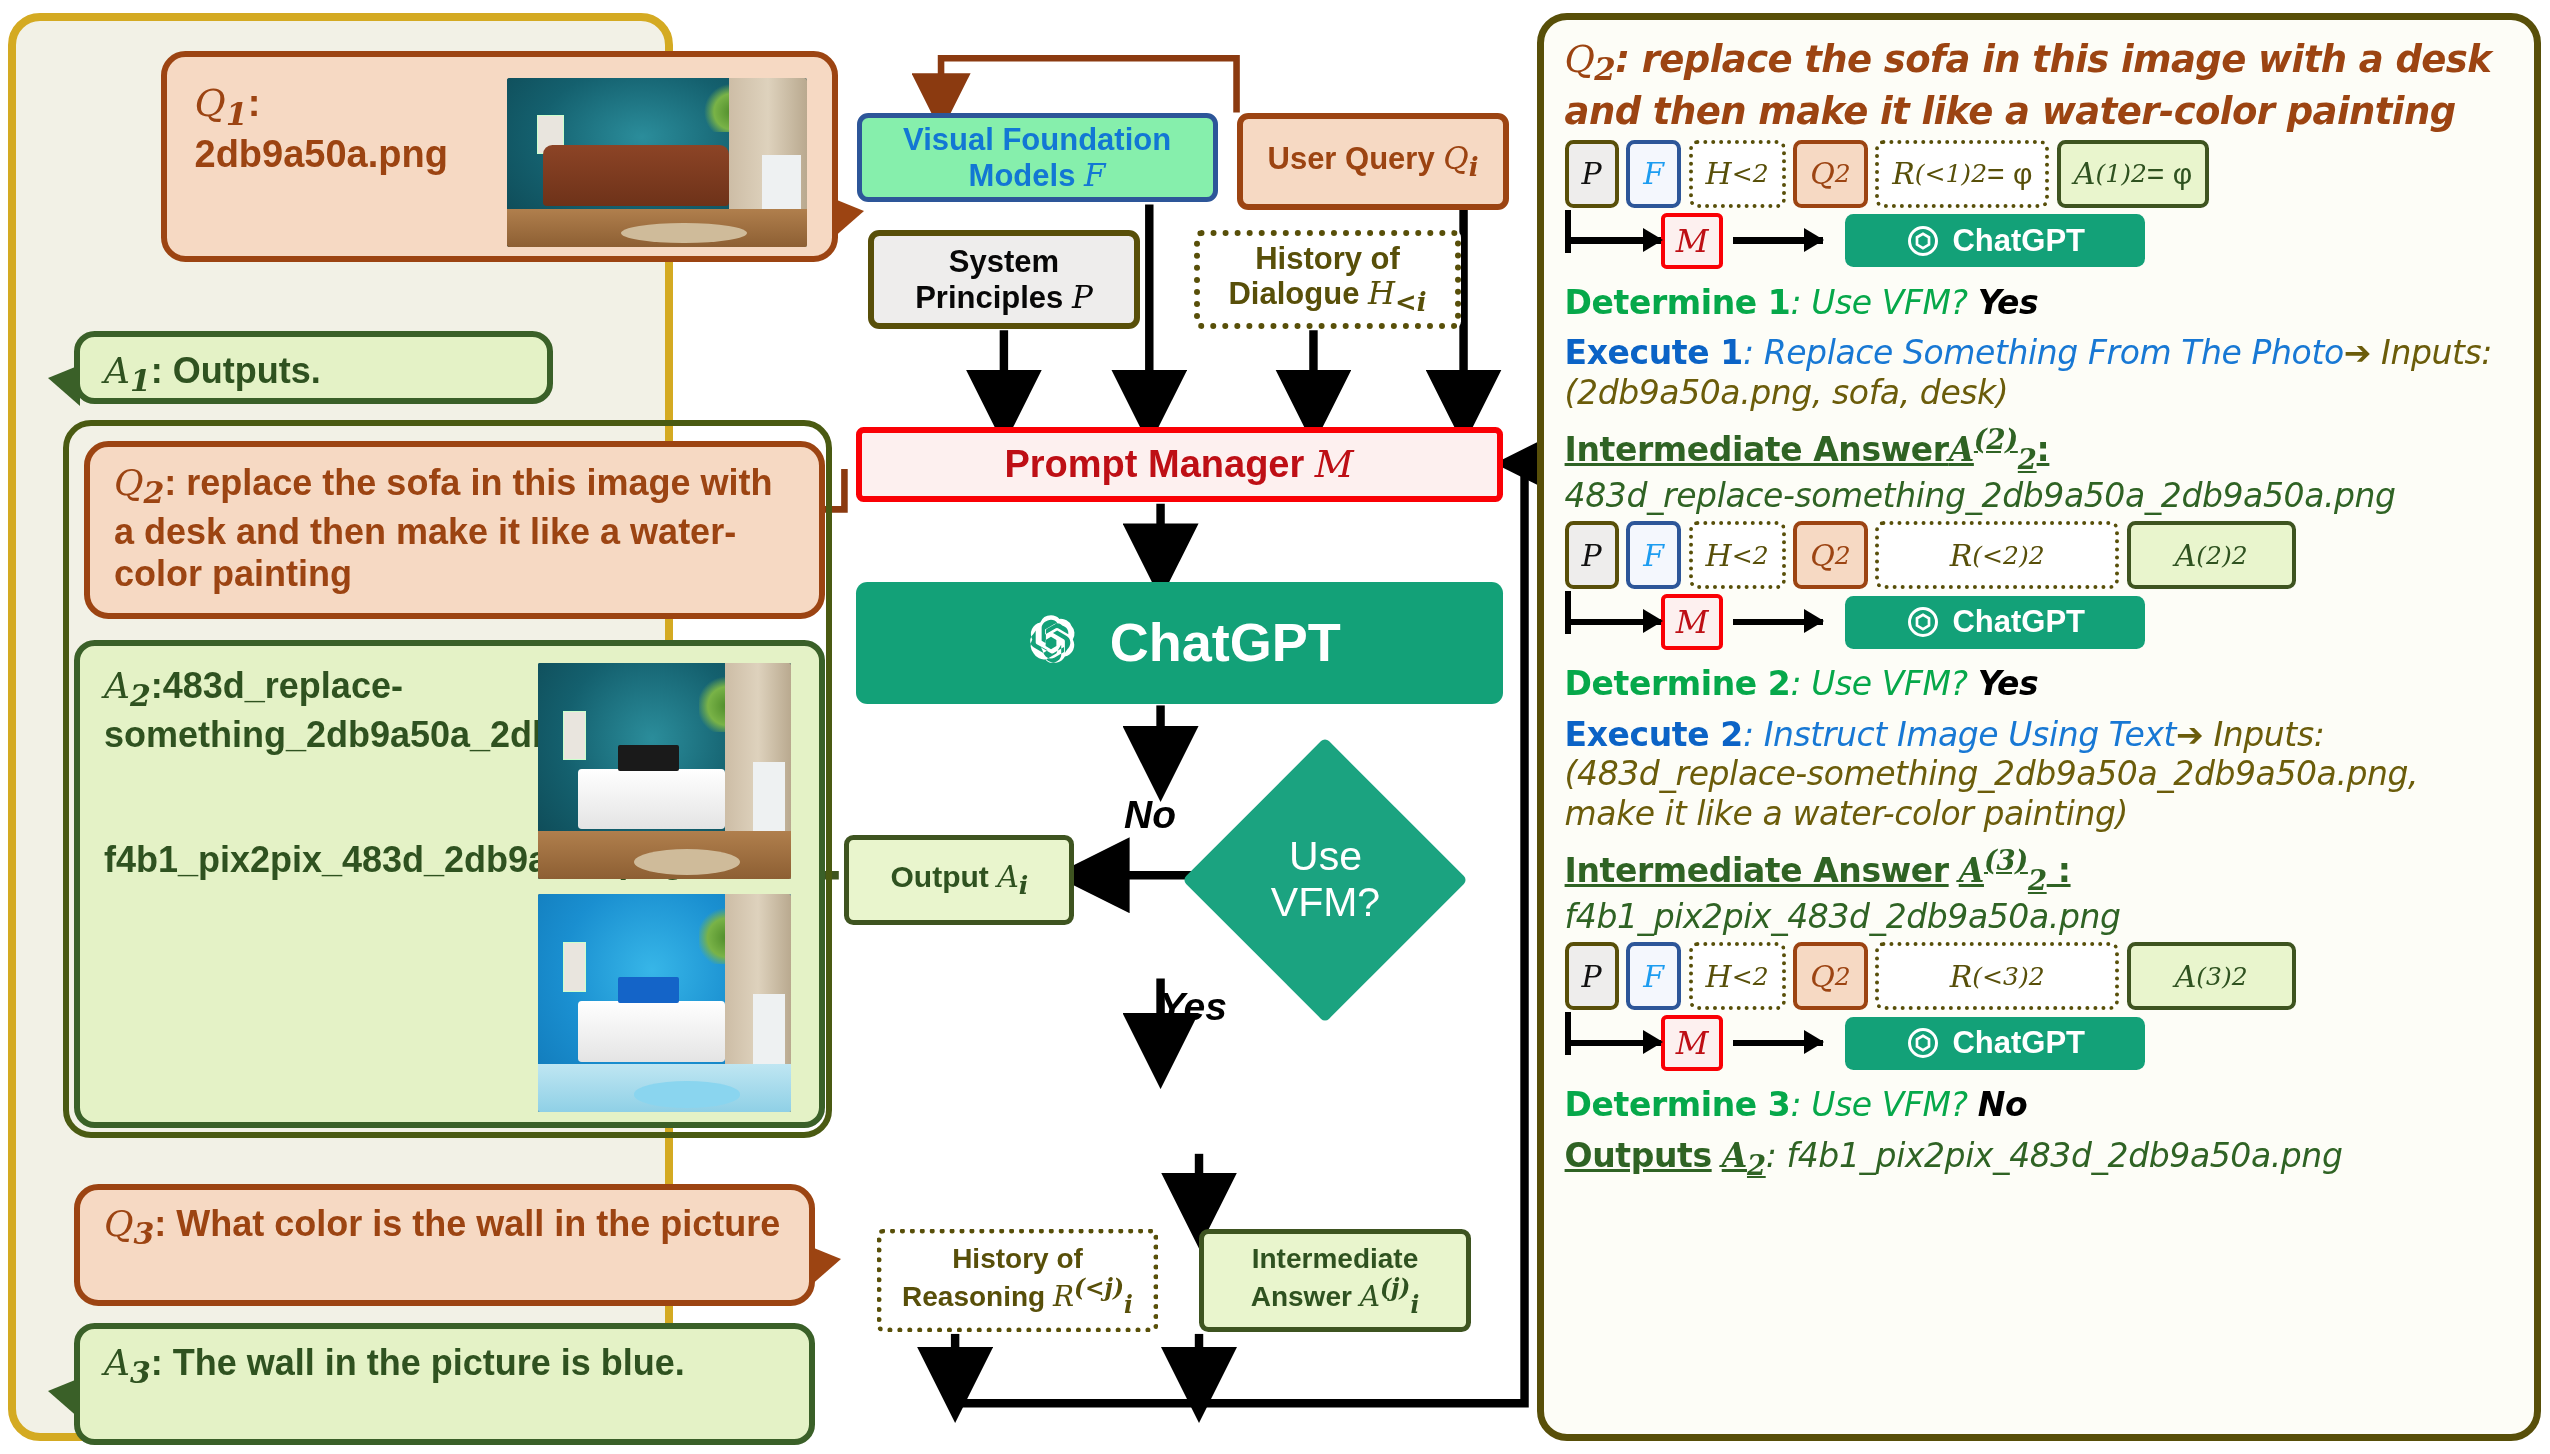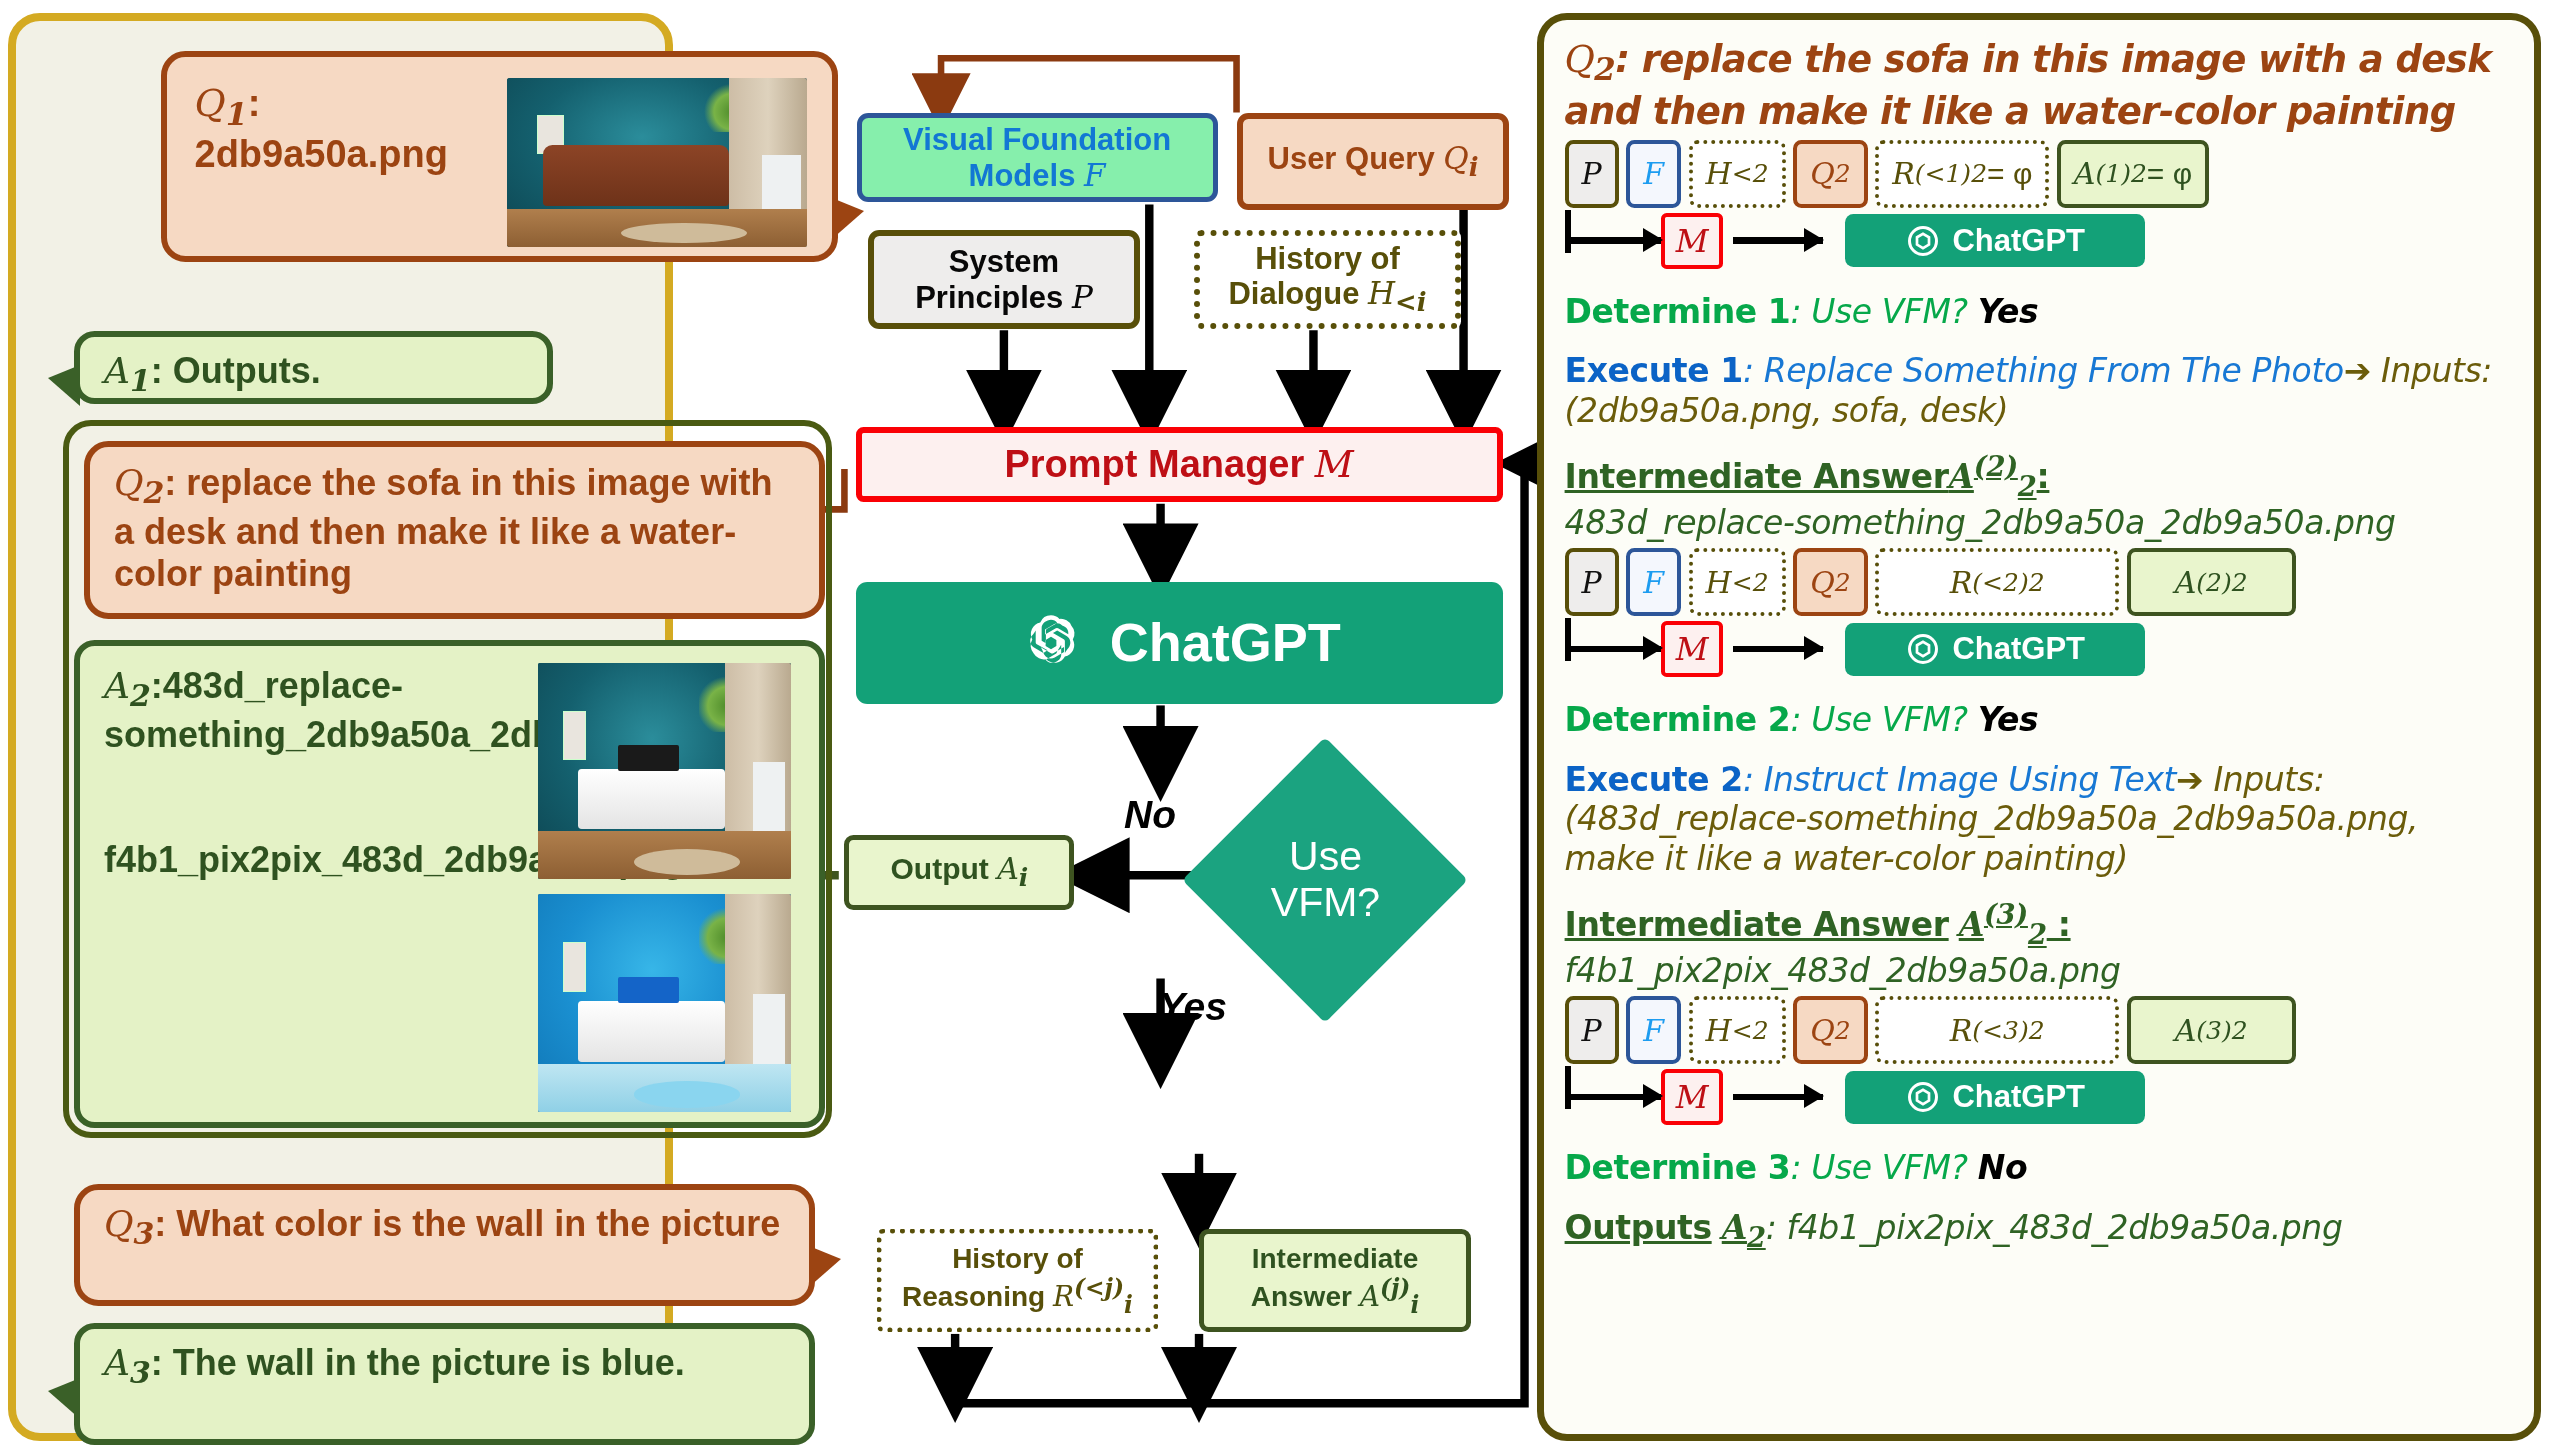--- a/index.html
+++ b/index.html
@@ -52,21 +52,21 @@
              border-radius:7.5px; background:#ffffff; color:#584f09; font-size:31px; }
   #pm-box { left:20.6px; top:427px; width:647px; height:75px; border:6.6px solid #fa0005;
              border-radius:7.5px; background:#fdf0ef; color:#be0f15; font-size:38px; }
   #chatgpt-box { left:20.6px; top:582px; width:647px; height:122px; border-radius:11.3px;
              background:#13a178; color:#ffffff; font-size:54px; }
   #usevfm-dia { left:389px; top:779px; width:202px; height:202px; background:#1ba380;
              color:#ffffff; font-size:41px; transform:rotate(45deg); border-radius:5.6px; }
   #usevfm-label { position:absolute; left:371px; top:802px; width:239px; height:155px;
              display:flex; align-items:center; justify-content:center; text-align:center;
              color:#fff; font-size:41px; font-weight:normal; line-height:1.1; }
-  #output-box { left:9.4px; top:835px; width:230px; height:75px; border:5.6px solid #3e5420;
+  #output-box { left:9.4px; top:835px; width:230px; height:90px; border:5.6px solid #3e5420;
              border-radius:9.4px; background:#e9f5cd; color:#2f5220; font-size:30px; }
   #vfmexec-box { left:20.6px; top:1070px; width:647px; height:83px; border:5.6px solid #2d5699;
              border-radius:9.4px; background:#f4f7fd; color:#1277d4; font-size:38px; }
   #hor-box { left:42px; top:1229px; width:281px; height:103px; border:5.6px dotted #584f09;
              border-radius:5.6px; background:#fff; color:#584f09; font-size:28px; }
   #ia-box { left:364px; top:1229px; width:272px; height:103px; border:5.6px solid #3e5420;
              border-radius:9.4px; background:#e9f5cd; color:#2f5220; font-size:28px; }
   .label-no { position:absolute; left:289px; top:793px; font-size:39px; font-weight:bold;
              font-style:italic; color:#000; }
   .label-yes { position:absolute; left:324px; top:985px; font-size:39px; font-weight:bold;
@@ -92,21 +92,21 @@
           width:62px; height:56px; display:flex; align-items:center; justify-content:center;
           border-radius:5.6px; }
   .cgpt-pill { background:#13a178; color:#fff; border-radius:8.4px; height:53px; width:300px;
           display:flex; align-items:center; justify-content:center; gap:11.3px;
           font-size:31px; font-weight:bold; margin-left:22.5px; }
   .arrow-seg { width:90px; height:6.6px; background:#000; position:relative; }
   .arrow-seg:after { content:""; position:absolute; right:-1.9px; top:-9.4px; border-left:20.6px solid #000;
           border-top:12.2px solid transparent; border-bottom:12.2px solid transparent; }
   .elbow { width:6.6px; height:43px; background:#000; margin-left:-56px; align-self:flex-start; }
 
-  .rline { font-size:33px; line-height:1.2; margin-top:20px;
+  .rline { font-size:33px; line-height:1.2; margin-top:11px;
            font-family:"DejaVu Sans", sans-serif; letter-spacing:-0.4px; }
   .t-det { color:#06a84a; font-weight:bold; font-style:normal; }
   .t-det-i { color:#06a84a; font-style:italic; }
   .t-blk { color:#000; font-weight:bold; font-style:italic; }
   .t-exe { color:#0b63c6; font-weight:bold; }
   .t-exe-i { color:#1878d4; font-style:italic; }
   .t-olive { color:#6b5c0a; font-style:italic; }
   .t-green { color:#2f6324; font-weight:bold;text-decoration:underline; }
   .t-green-i { color:#2f6324; font-style:italic; }
 

